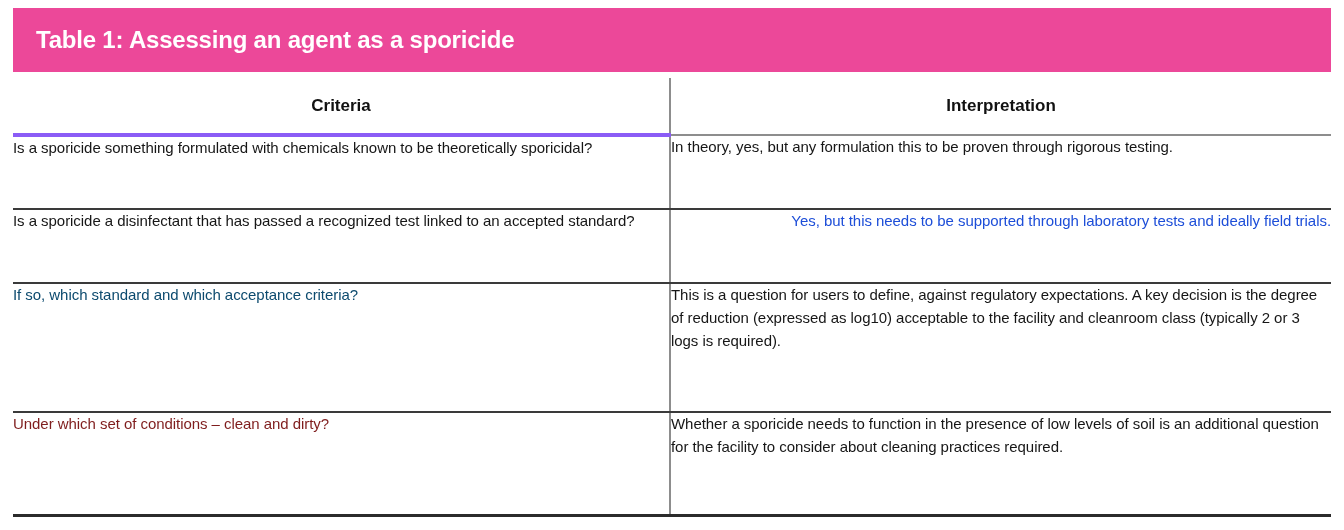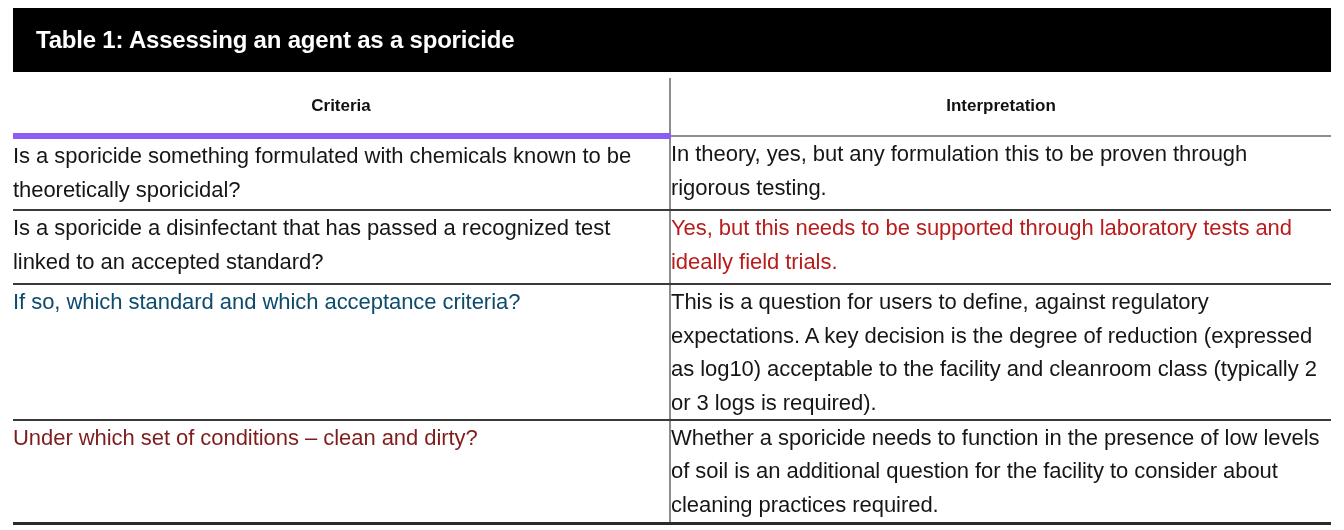--- a/index.html
+++ b/index.html
@@ -71,58 +71,58 @@
   .cell-right {
     box-sizing: border-box;
     padding: 14px 18px 14px 14px;
   }
 
   .head-row .cell-left,
   .head-row .cell-right {
     padding-top: 17px;
     padding-bottom: 17px;
   }
-  .head-row .cell-left { border-bottom: 6px solid #8b5cf6; text-align: center; }
+  .head-row .cell-left { border-bottom: 4px solid #8b5cf6; text-align: center; }
   .head-row .cell-right { border-bottom: 2px solid #8d8d8d; text-align: center; }
 
   .head-text {
     font-size: 17px;
     font-weight: bold;
     color: #111111;
     line-height: 1.25;
   }
 
   .body-row .cell-left,
   .body-row .cell-right {
     border-bottom: 2px solid #3a3a3a;
   }
   .body-row.last .cell-left,
   .body-row.last .cell-right {
     border-bottom: 3px solid #2b2b2b;
   }
 
   .body-text {
-    font-size: 22px;
+    font-size: 15px;
     font-weight: normal;
     color: #161616;
     line-height: 1.52;
     letter-spacing: -0.05px;
   }
 
   .r1 .cell-left, .r1 .cell-right { height: 74px; }
   .r2 .cell-left, .r2 .cell-right { height: 74px; margin-left: 33px; }
   .r3 .cell-left, .r3 .cell-right { height: 129px; }
   .r4 .cell-left, .r4 .cell-right { height: 103px; }
 </style>
 </head>
 <body style="background: rgb(255, 255, 255);">
 
 <div class="table-wrap">
 
-  <div class="table-banner" style="background: #000000;">
+  <div class="table-banner" style="background: #ec4899;">
     <div class="table-banner-title" style="color: rgb(255, 255, 255);">Table 1: Assessing an agent as a sporicide</div>
   </div>
 
   <table class="grid">
     <colgroup>
       <col class="c-criteria">
       <col class="c-interp">
     </colgroup>
     <thead>
       <tr class="head-row">
@@ -141,21 +141,21 @@
         </td>
         <td class="cell-right">
           <div class="body-text" style="color: rgb(22, 22, 22);">In theory, yes, but any formulation this to be proven through rigorous testing.</div>
         </td>
       </tr>
       <tr class="body-row r2">
         <td class="cell-left">
           <div class="body-text" style="color: rgb(22, 22, 22);">Is a sporicide a disinfectant that has passed a recognized test linked to an accepted standard?</div>
         </td>
         <td class="cell-right">
-          <div class="body-text" style="color: #b91c1c;">Yes, but this needs to be supported through laboratory tests and ideally field trials.</div>
+          <div class="body-text" style="color: #1d4ed8; text-align: right;">Yes, but this needs to be supported through laboratory tests and ideally field trials.</div>
         </td>
       </tr>
       <tr class="body-row r3">
         <td class="cell-left">
           <div class="body-text" style="color: #0c4a6e;">If so, which standard and which acceptance criteria?</div>
         </td>
         <td class="cell-right">
           <div class="body-text" style="color: rgb(22, 22, 22);">This is a question for users to define, against regulatory expectations. A key decision is the degree of reduction (expressed as log10) acceptable to the facility and cleanroom class (typically 2 or 3 logs is required).</div>
         </td>
       </tr>

